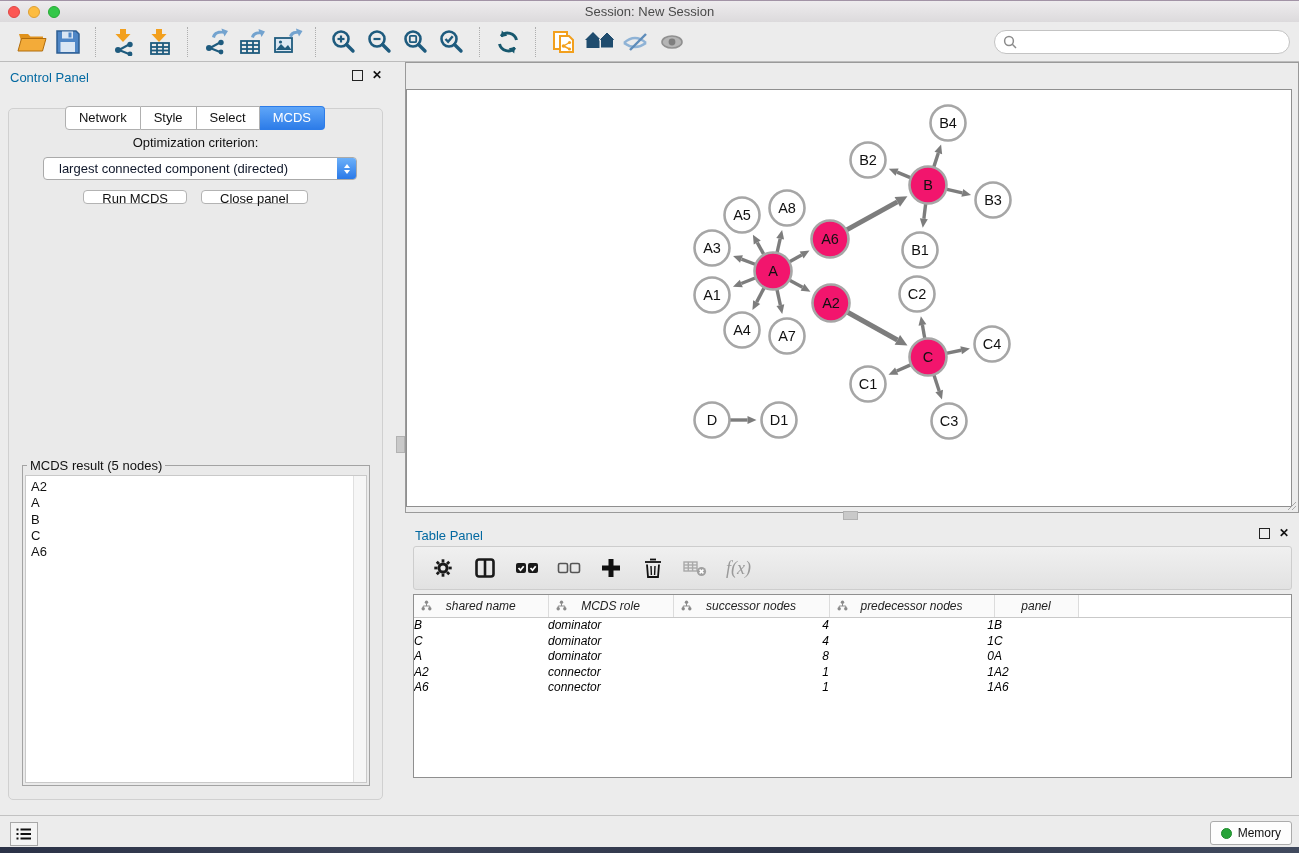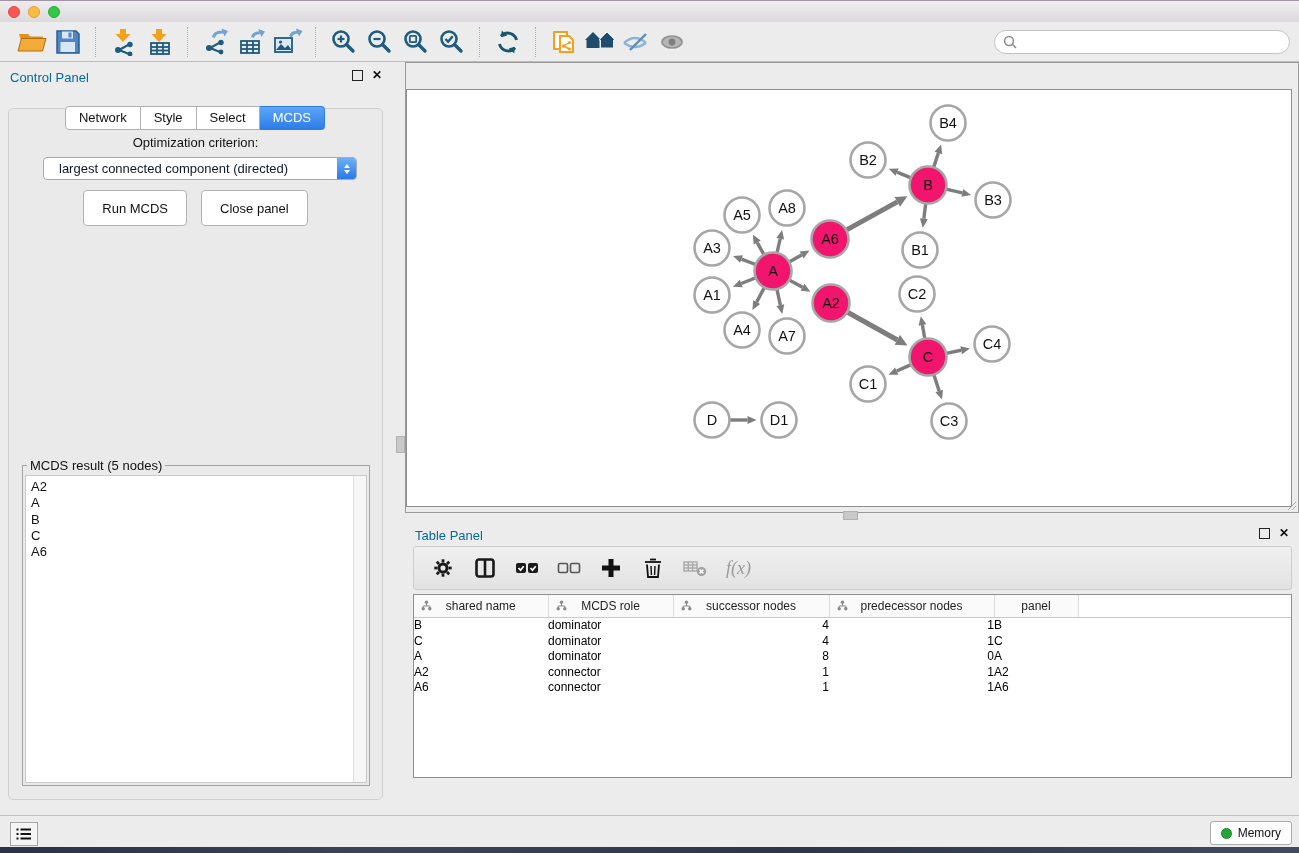--- a/index.html
+++ b/index.html
@@ -51,21 +51,21 @@
     background:#fff;border:1px solid #aaa;border-radius:4px;box-sizing:border-box;
     display:flex;align-items:center;}
   .dropdown .dd-text{flex:1;font-size:13px;color:#0f172a;padding-left:15px;white-space:nowrap;}
   .dd-step{width:19px;height:100%;background:linear-gradient(#6cb0f9,#2a79e8);
     border-radius:0 3px 3px 0;display:flex;flex-direction:column;align-items:center;
     justify-content:center;gap:2px;}
   .dd-step .ar{width:0;height:0;border-left:3.5px solid transparent;border-right:3.5px solid transparent;}
   .ar-up{border-bottom:4px solid #fff;}
   .ar-dn{border-top:4px solid #fff;}
   .cp-buttons{position:absolute;left:0;right:0;top:81px;display:flex;justify-content:center;gap:14px;}
-  .mac-btn{background:#fff;border:1px solid #b3b3b3;border-radius:4px;height:36px;
+  .mac-btn{background:#fff;border:1px solid #b3b3b3;border-radius:4px;height:14px;
     font-size:13px;color:#111;padding:0 18px;font-family:"Liberation Sans",sans-serif;}
   .result-fs{position:absolute;left:6px;right:5px;top:342px;bottom:6px;
     border:1px solid #a3a3a3;margin:7px;padding:2px;}
   .result-fs legend{font-size:13px;color:#111;padding:0 3px;margin-left:2px;}
   .result-list{position:relative;width:100%;height:100%;background:#fff;
     border:1px solid #c9c9c9;box-sizing:border-box;overflow:hidden;}
   .result-list ul{list-style:none;margin:0;padding:3px 0 0 5px;font-size:13px;color:#111;}
   .result-list li{line-height:16.3px;}
   .scroll-track{position:absolute;right:0;top:0;bottom:0;width:12px;
     background:#f6f6f6;border-left:1px solid #e0e0e0;}
@@ -88,21 +88,21 @@
   
   .tpanel{position:absolute;left:405px;top:520px;width:894px;height:295px;}
   .tpanel .win-ctls{right:10px;}
   .t-toolbar{position:absolute;left:8px;top:26px;right:7px;height:44px;
     background:linear-gradient(#f0f0f0,#e2e2e2);border:1px solid #cdcdcd;border-radius:3px;
     box-sizing:border-box;display:flex;align-items:center;padding-left:16px;gap:16px;}
   .t-toolbar .tico{width:26px;height:26px;display:flex;align-items:center;justify-content:center;}
   .fx-label{font-family:"Liberation Serif",serif;font-style:italic;font-size:18px;
     color:#9a9a9a;margin-left:2px;}
   .tablewrap{position:absolute;left:8px;top:74px;right:7px;bottom:37px;
-    background:#fff;border:1px solid #8f8f8f;overflow:hidden;}
+    background:#fff;border:1px solid #8f8f8f;overflow:hidden;font-style:italic;}
   table.datatable{border-collapse:collapse;width:100%;font-size:12px;color:#000;table-layout:fixed;}
   table.datatable th{height:20px;background:#fafafa;border-bottom:1px solid #c9c9c9;
     border-right:1px solid #dcdcdc;font-weight:normal;position:relative;font-size:12px;color:#222;}
   table.datatable th.filler{background:#fff;border-right:none;border-bottom:1px solid #c9c9c9;}
   table.datatable th .hier{position:absolute;left:7px;top:5px;}
   table.datatable td{height:15.6px;line-height:15.6px;padding:0;white-space:nowrap;overflow:hidden;}
   td.c0{padding-left:10px;}
   td.c1{padding-left:34px;}
   td.c2{text-align:right;padding-right:8px;}
   td.c3{text-align:right;padding-right:16px;}
@@ -124,20 +124,21 @@
 <body>
 
 <div class="screen">
 
   <div class="titlebar">
     <div class="lights">
       <span class="light l-red"></span>
       <span class="light l-yellow"></span>
       <span class="light l-green"></span>
     </div>
+    <div class="title">Session: New Session</div>
   </div>
 
   <div class="toolbar">
     <span class="tbtn">
       <svg width="30" height="26" viewBox="0 0 30 26">
           <path d="M2 5h9l2.5 2.5H26v4H4z" fill="#e0921c"></path>
           <path d="M1 22 L4.5 9.5 H29 L25.5 22 z" fill="#f3ab39" stroke="#b06c0c" stroke-width="1"></path>
         </svg>
     </span>
     <span class="tbtn">

